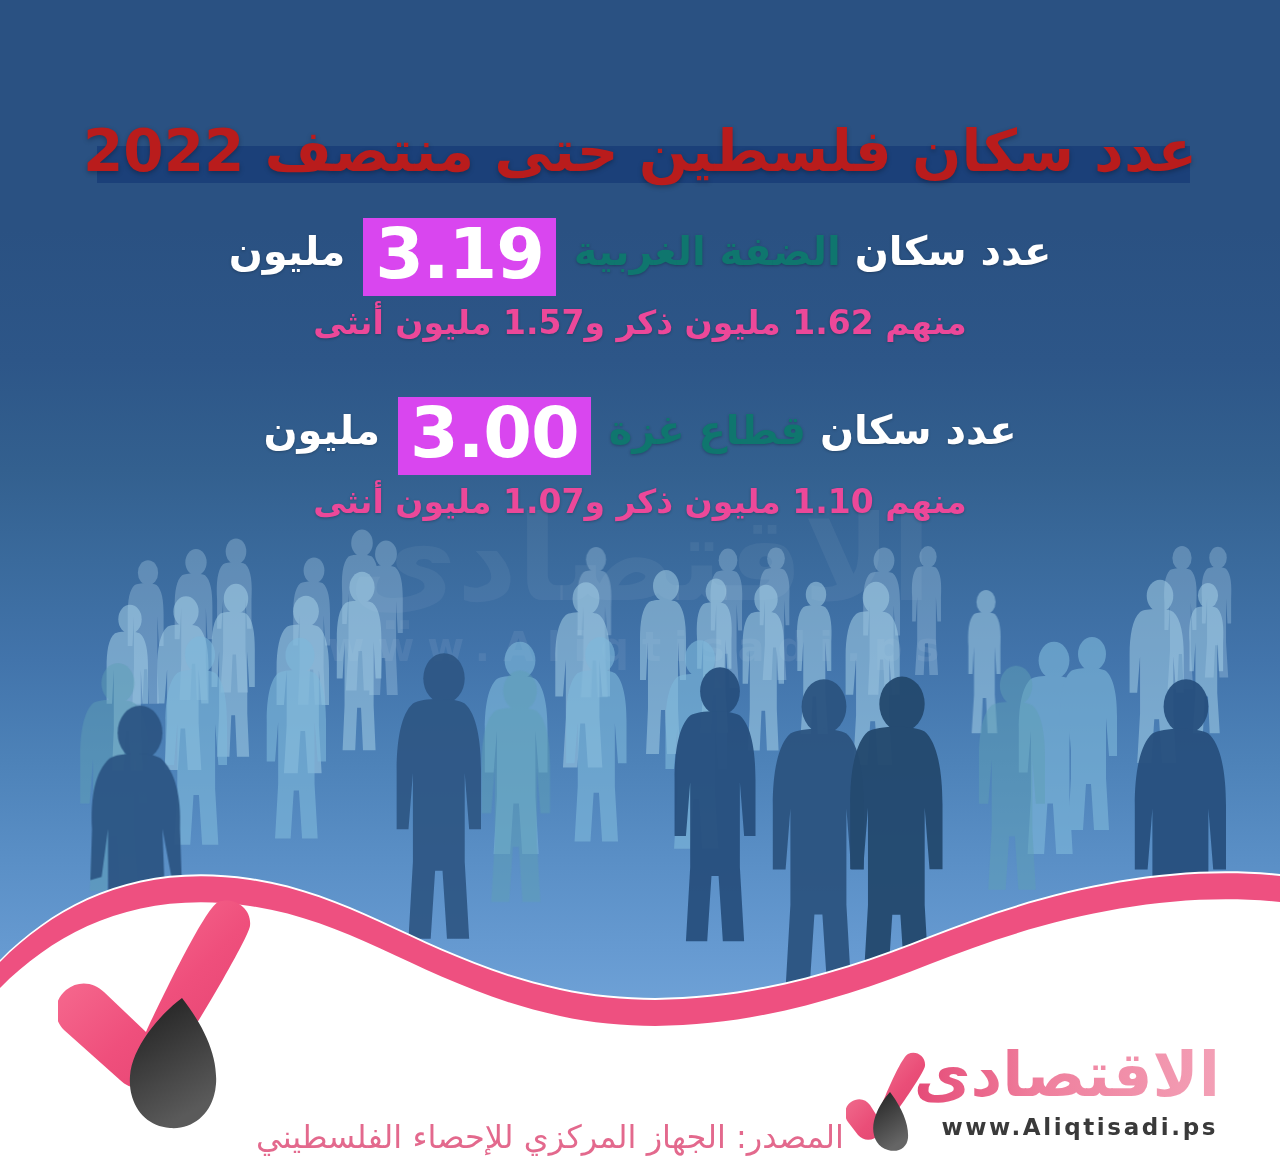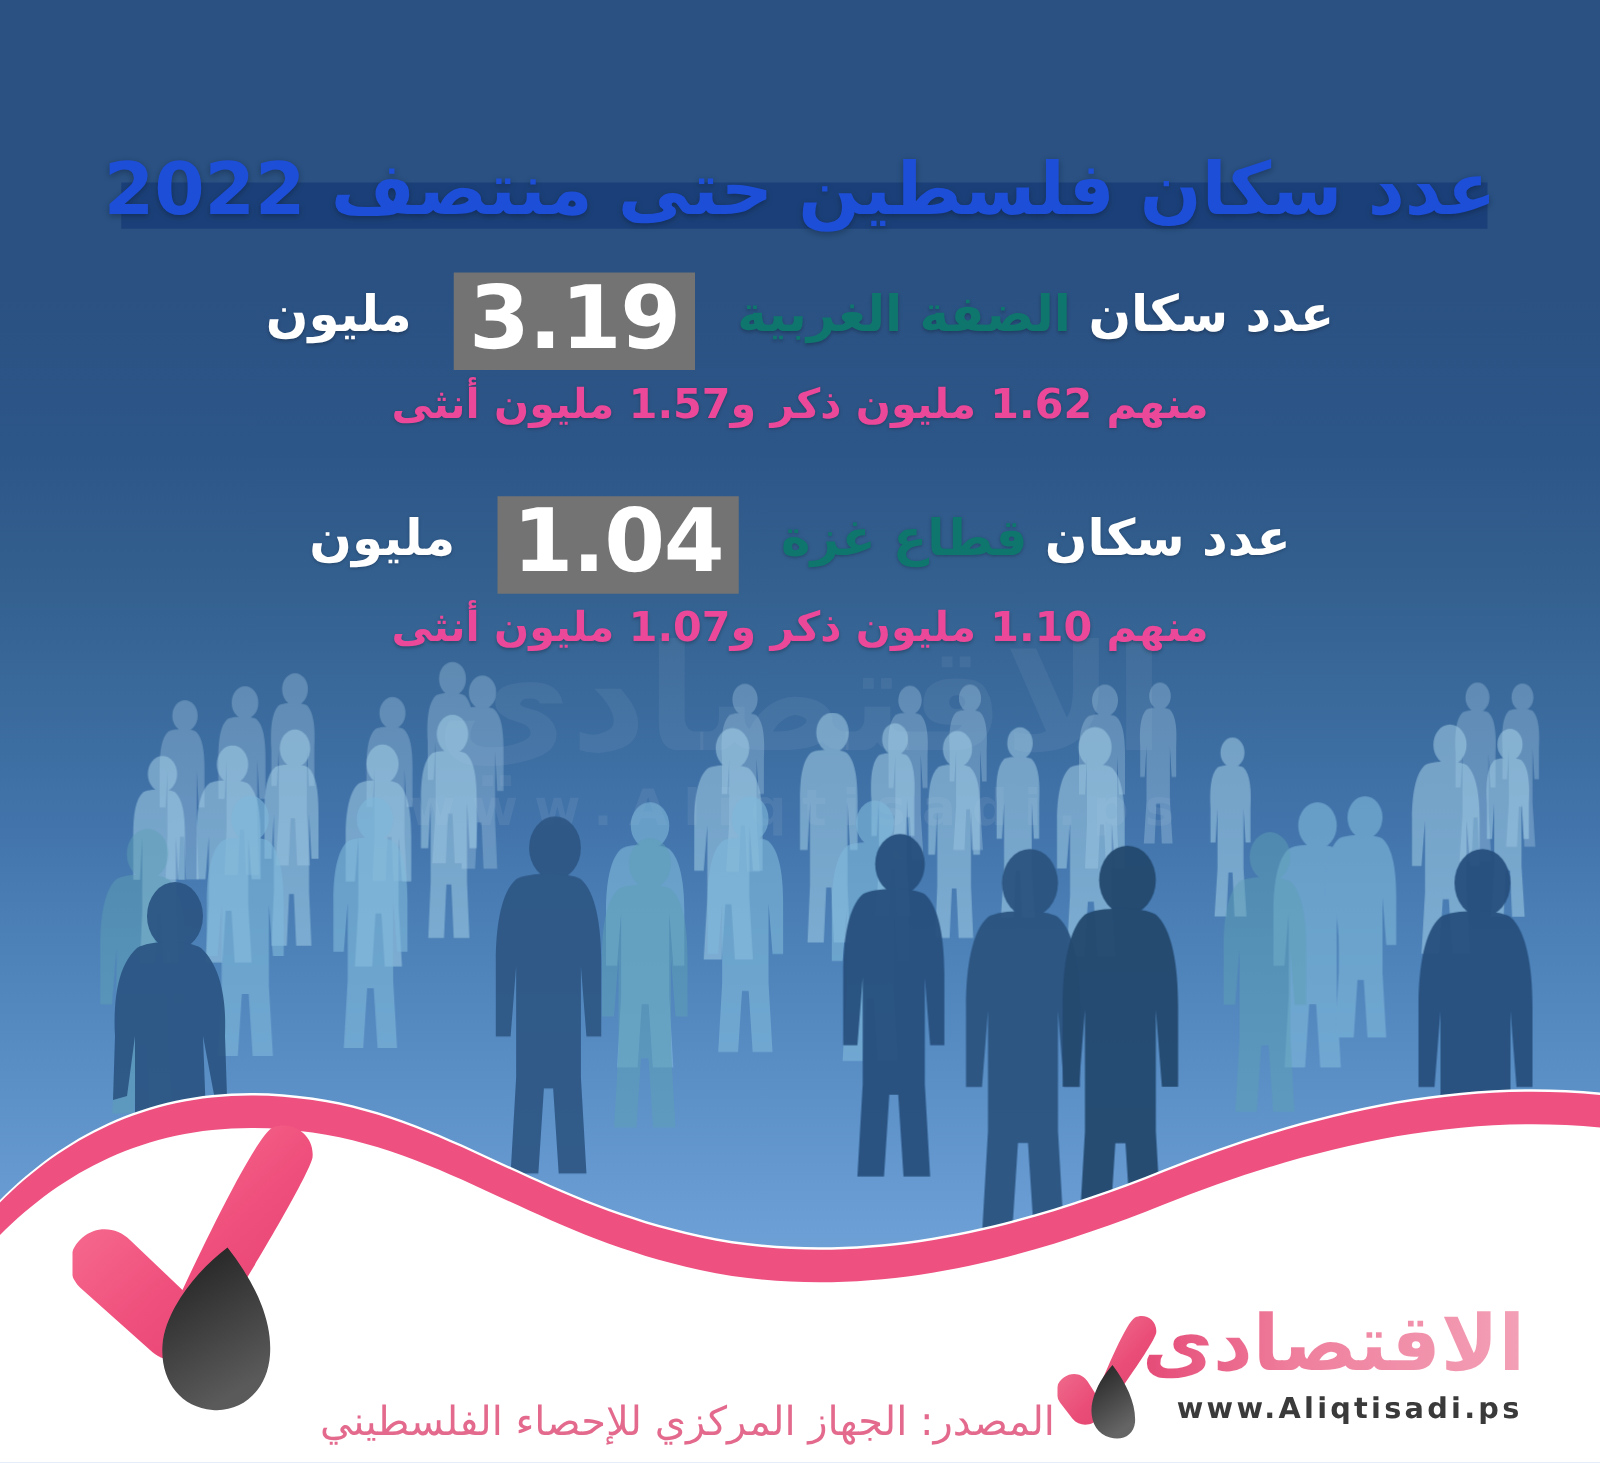--- a/index.html
+++ b/index.html
@@ -55,43 +55,43 @@
   
   .wave-layer{position:absolute;left:0;top:840px;width:1280px;height:330px;}
   .wave-layer svg{display:block;width:1280px;height:330px;}
   
   .mark{position:absolute;left:58px;top:880px;width:260px;height:280px;}
   .mark svg{display:block;width:260px;height:280px;}
   
   .title{
     position:absolute;left:60px;top:78px;width:1160px;
     text-align:center;
-    color:#1d4ed8;font-size:58px;font-weight:700;line-height:1.18;
+    color:#b91c1c;font-size:58px;font-weight:700;line-height:1.18;
     letter-spacing:0px;
     text-shadow:0 2px 5px rgba(0,0,0,0.28);
     direction:rtl;
   }
   
   .stats{position:absolute;right:40px;top:218px;width:1200px;direction:rtl;}
   .stat-block{margin-bottom:24px;}
   .stat-line{
     text-align:center;color:#ffffff;
     font-size:40px;font-weight:700;line-height:1.08;
     white-space:nowrap;direction:rtl;
     text-shadow:0 1px 3px rgba(0,0,0,0.25);
   }
   .stat-line .region{color:#0f766e;margin-top:28px;}
   .stat-line .bignum{
     display:inline-block;
-    background:#737373;
+    background:#d946ef;
     color:#ffffff;
     font-size:70px;font-weight:700;
     line-height:0.97;
     padding:3px 12px 7px 12px;
-    margin:0 20px;
+    margin:0 4px;
     vertical-align:-13px;
     direction:ltr;
     letter-spacing:-1px;
     text-shadow:none;
   }
   .stat-sub{
     text-align:center;color:#ec4899;
     font-size:33px;font-weight:700;line-height:1.3;
     margin-top:6px;direction:rtl;white-space:nowrap;
     text-shadow:0 1px 3px rgba(0,0,0,0.25);
@@ -274,21 +274,21 @@
         <span class="bignum">3.19</span>
         <span>مليون</span>
       </div>
       <div class="stat-sub">منهم 1.62 مليون ذكر و1.57 مليون أنثى</div>
     </div>
 
     <div class="stat-block second">
       <div class="stat-line">
         <span>عدد سكان</span>
         <span class="region">قطاع غزة</span>
-        <span class="bignum">1.04</span>
+        <span class="bignum">3.00</span>
         <span>مليون</span>
       </div>
       <div class="stat-sub">منهم 1.10 مليون ذكر و1.07 مليون أنثى</div>
     </div>
 
   </div>
 
   <div class="source">المصدر: الجهاز المركزي للإحصاء الفلسطيني</div>
 
   <div class="brand">

